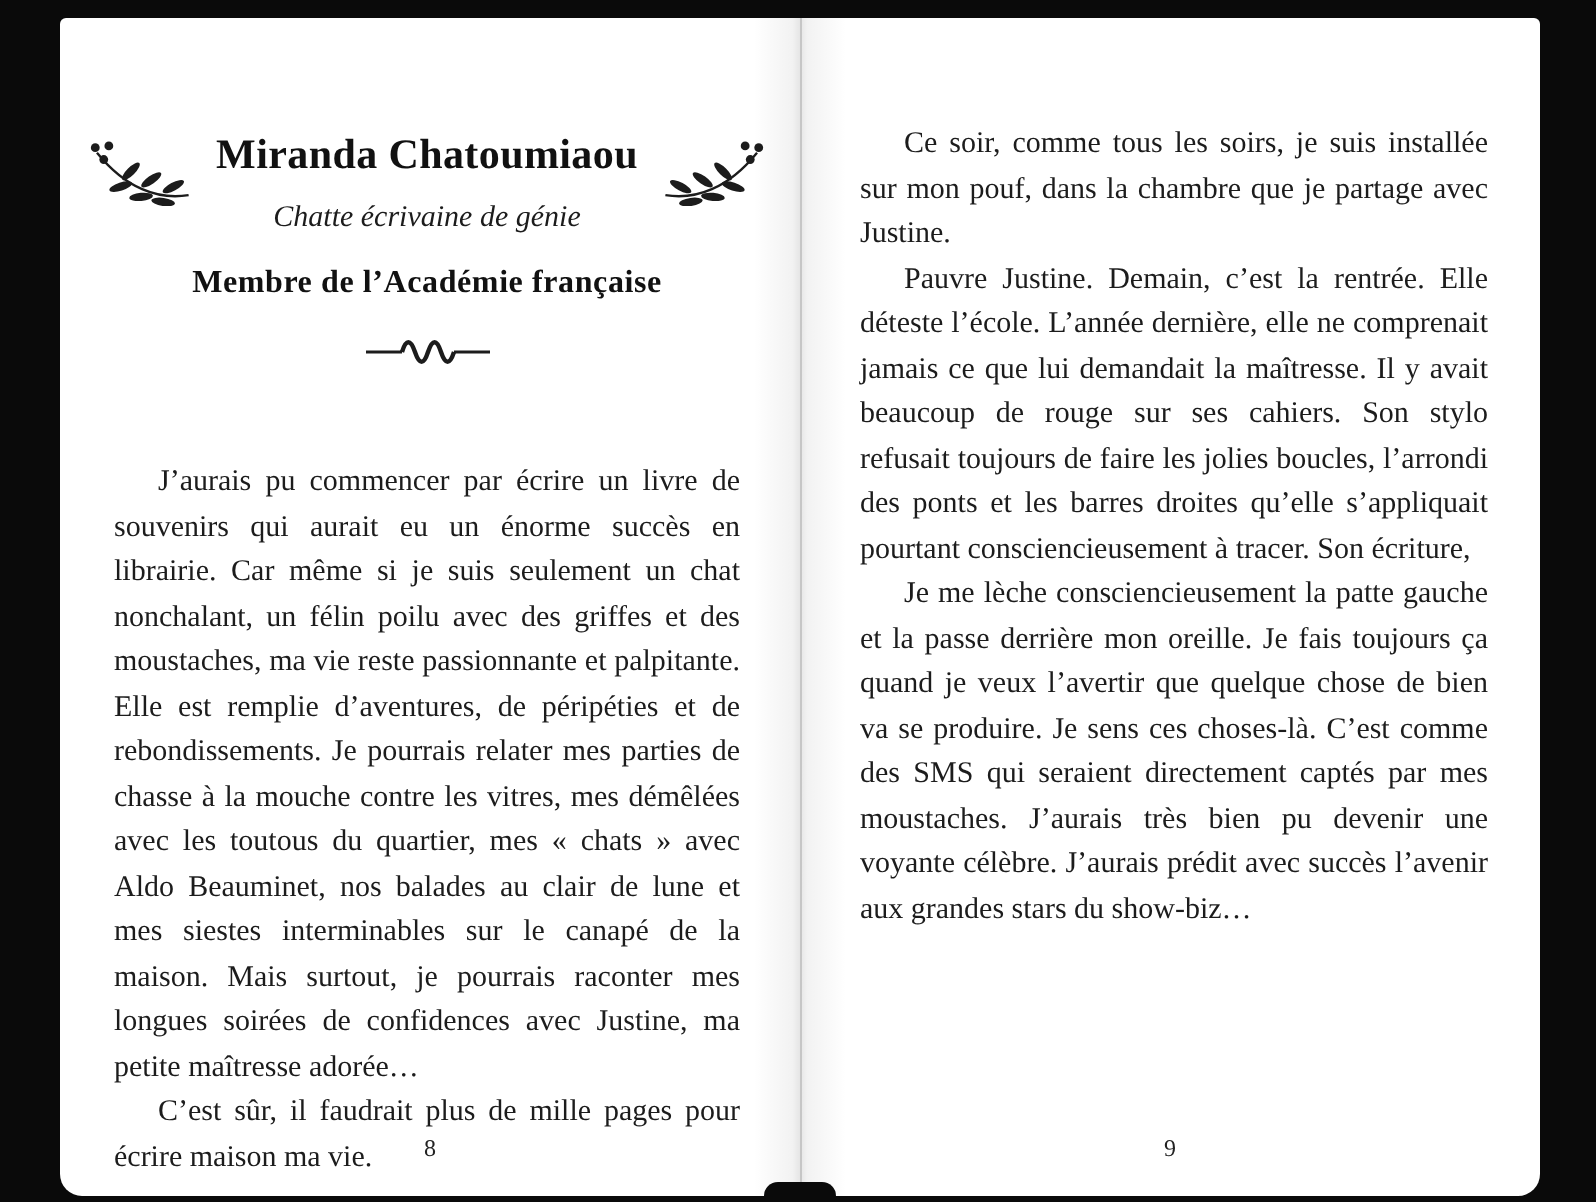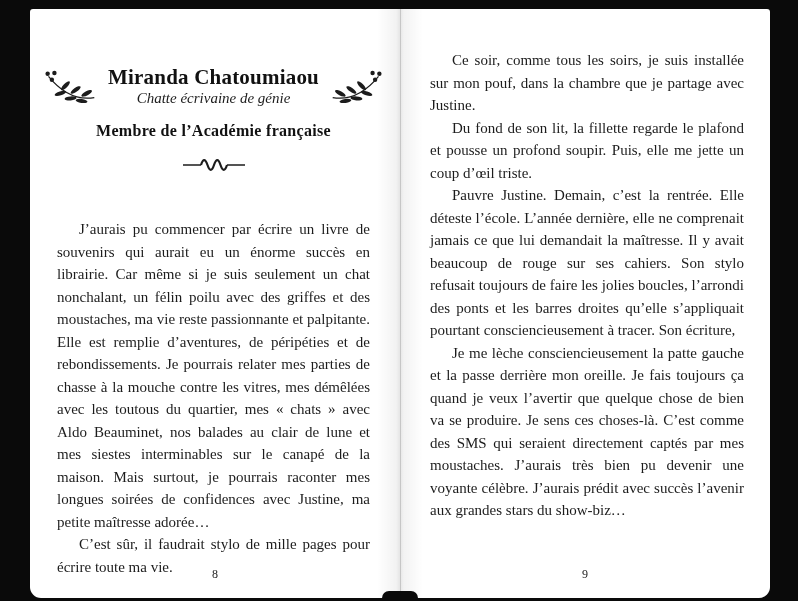--- a/index.html
+++ b/index.html
@@ -43,35 +43,35 @@
   .page-header { margin-top: 56px; text-align: center; }
   .title-row { display: flex; justify-content: center; gap: 12px; }
   .branch { flex: 0 0 auto; }
   .branch.right-side { transform: scaleX(-1); }
   .title-block { flex: 0 1 auto; }
   .book-title {
     margin: 0; font-size: 21px; font-weight: bold;
     letter-spacing: 0.2px; color: #111;
     white-space: nowrap;
   }
-  .book-subtitle { font-style: italic; font-size: 15px; color: #1c1c1c; }
+  .book-subtitle { margin-top: 11px; font-style: italic; font-size: 15px; color: #1c1c1c; }
   .affiliation { margin-top: 15px; font-weight: bold; font-size: 16px; letter-spacing: 0.3px; color: #111; }
   .divider { margin-top: 17px; }
 
   .page-body p {
     margin: 0;
     text-align: justify;
     text-indent: 22px;
     font-size: 15px;
     line-height: 22.5px;
     color: #1c1c1c;
     hyphens: auto;
   }
   .page.left  .page-body { margin-top: 41px; }
-  .page.right .page-body { padding-top: 40px; }
+  .page.right .page-body { padding-top: 52px; }
 
   .page-number {
     position: absolute; left: 0; right: 0; bottom: 16px;
     text-align: center; font-size: 12px; color: #222;
   }
 </style>
 </head>
 <body>
 
 <div class="photo-frame">
@@ -123,30 +123,29 @@
             <g fill="none" stroke="#1c1c1c">
               <path d="M2 8 H20 M46 8 H64" stroke-width="1.5"></path>
               <path d="M20 8 c2 -6.5 4.3 -6.5 6.5 0 c2.2 6.5 4.4 6.5 6.5 0 c2.2 -6.5 4.4 -6.5 6.5 0 c2.2 6.5 4.4 6.5 6.5 0" stroke-width="2.2"></path>
             </g>
           </svg>
         </div>
       </header>
 
       <div class="page-body">
         <p>J’aurais pu commencer par écrire un livre de souvenirs qui aurait eu un énorme succès en librairie. Car même si je suis seulement un chat nonchalant, un félin poilu avec des griffes et des moustaches, ma vie reste passionnante et palpitante. Elle est remplie d’aventures, de péripéties et de rebondissements. Je pourrais relater mes parties de chasse à la mouche contre les vitres, mes démêlées avec les toutous du quartier, mes « chats » avec Aldo Beauminet, nos balades au clair de lune et mes siestes interminables sur le canapé de la maison. Mais surtout, je pourrais raconter mes longues soirées de confidences avec Justine, ma petite maîtresse adorée…</p>
-        <p>C’est sûr, il faudrait stylo de mille pages pour écrire toute ma vie.</p>
+        <p>C’est sûr, il faudrait plus de mille pages pour écrire maison ma vie.</p>
       </div>
 
       <div class="page-number">8</div>
     </div>
 
     <div class="page right">
       <div class="page-body">
         <p>Ce soir, comme tous les soirs, je suis installée sur mon pouf, dans la chambre que je partage avec Justine.</p>
-        <p>Du fond de son lit, la fillette regarde le plafond et pousse un profond soupir. Puis, elle me jette un coup d’œil triste.</p>
         <p>Pauvre Justine. Demain, c’est la rentrée. Elle déteste l’école. L’année dernière, elle ne comprenait jamais ce que lui demandait la maîtresse. Il y avait beaucoup de rouge sur ses cahiers. Son stylo refusait toujours de faire les jolies boucles, l’arrondi des ponts et les barres droites qu’elle s’appliquait pourtant consciencieusement à tracer. Son écriture,</p>
         <p>Je me lèche consciencieusement la patte gauche et la passe derrière mon oreille. Je fais toujours ça quand je veux l’avertir que quelque chose de bien va se produire. Je sens ces choses-là. C’est comme des SMS qui seraient directement captés par mes moustaches. J’aurais très bien pu devenir une voyante célèbre. J’aurais prédit avec succès l’avenir aux grandes stars du show-biz…</p>
       </div>
 
       <div class="page-number">9</div>
     </div>
 
     <div class="gutter-shade"></div>
     <div class="gutter-line"></div>
     <div class="gutter-foot"></div>

